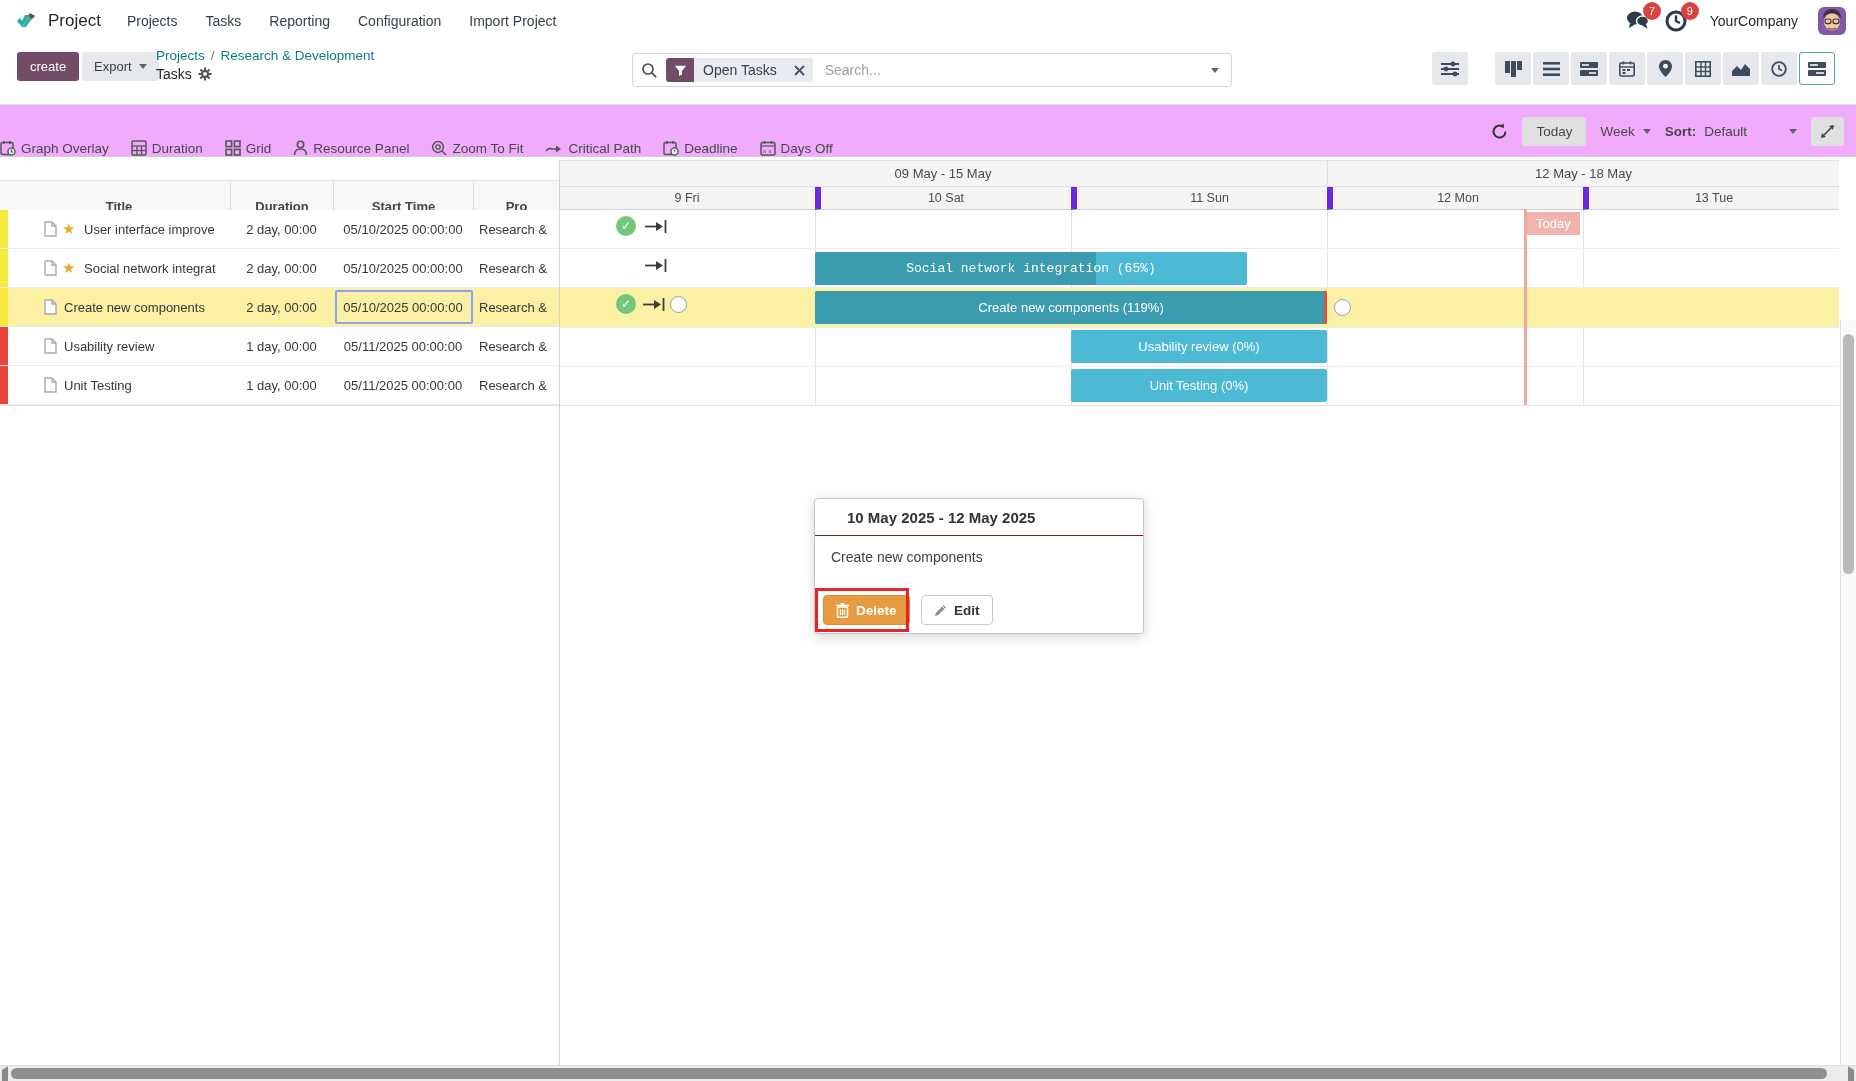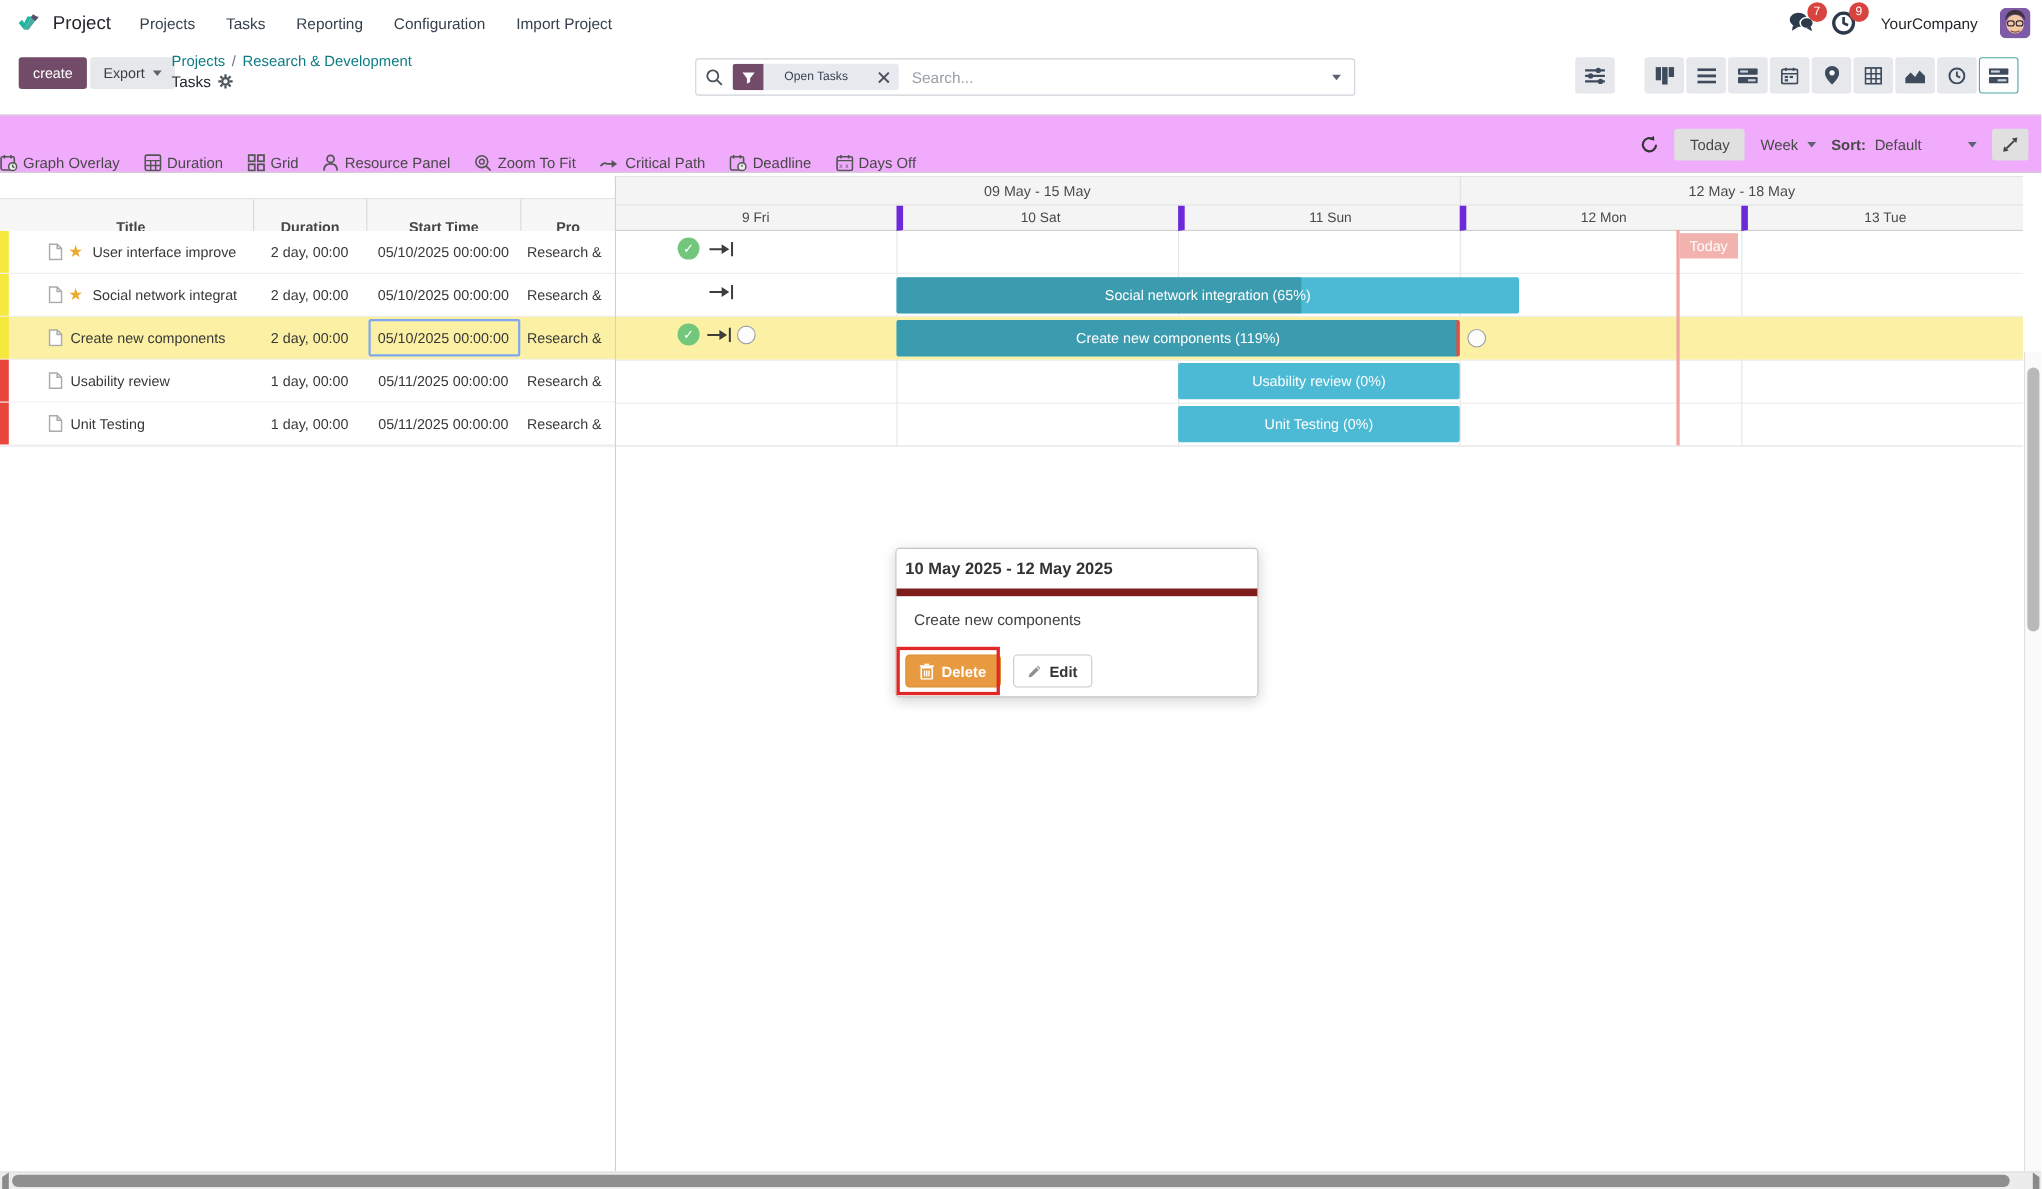--- a/index.html
+++ b/index.html
@@ -29,21 +29,21 @@
     color:#3a3f44; font-size:13px; border:none; border-radius:3px; cursor:pointer; display:flex; align-items:center; gap:7px; }
   .bc { position:absolute; left:156px; top:6px; }
   .bc a { color:#0E7D83; font-size:13.5px; text-decoration:none; cursor:pointer; }
   .bc .sep { color:#6c757d; font-size:13.5px; margin:0 6px; }
   .bc2 { font-size:14px; color:#23272b; margin-top:3px; display:flex; align-items:center; gap:6px; }
 
   .searchbox { position:absolute; left:632px; top:11px; width:600px; height:34px; background:#fff;
     border:1px solid #ced4da; border-radius:3px; display:flex; align-items:center; padding:0 8px; }
   .facet { display:flex; align-items:stretch; height:24px; margin-left:8px; border-radius:3px; overflow:hidden; background:#e9eaf0; }
   .facet-ic { width:28px; background:#714B67; display:flex; align-items:center; justify-content:center; }
-  .facet-lb { padding:0 19px; font-size:11px; color:#374151; display:flex; align-items:center; }
+  .facet-lb { padding:0 9px; font-size:14px; color:#374151; display:flex; align-items:center; }
   .facet-x { padding:0 8px; display:flex; align-items:center; cursor:pointer; }
   .search-ph { margin-left:12px; font-size:14px; color:#9aa0a6; flex:1; }
   .caret { width:0; height:0; border-left:4px solid transparent; border-right:4px solid transparent;
     border-top:5px solid #5a6270; display:inline-block; }
 
   .btn-view { position:absolute; top:10px; width:36px; height:33px; background:#e6e8eb; border-radius:3px;
     display:flex; align-items:center; justify-content:center; cursor:pointer; }
   .btn-view.active { background:#fdfdfd; border:1px solid #4ea7a4; }
 
   
@@ -80,21 +80,21 @@
   .chk { position:absolute; width:20px; height:20px; border-radius:50%; background:#72c77d;
     display:flex; align-items:center; justify-content:center; color:#fff; font-size:12px; }
   .handle { position:absolute; width:17px; height:17px; border-radius:50%; background:#fdfdfd; border:1px solid #9aa0a6; }
   .todayline { position:absolute; left:1524px; top:49px; width:3px; height:196px; background:#F0A6A2; }
   .todaypill { position:absolute; left:1527px; top:52px; height:23px; padding:0 9px; background:#F2B3AE;
     color:#fff; font-size:13px; display:flex; align-items:center; }
 
   
   .popup { position:absolute; left:814px; top:338px; width:330px; height:136px; background:#fff;
     border:1px solid #c6c6c6; border-radius:4px; box-shadow:0 3px 12px rgba(0,0,0,.18); z-index:50; }
-  .popup-h { padding:10px 8px 9px; font-size:15px; font-weight:bold; color:#333; border-bottom:7px solid #7f1d1d; }
+  .popup-h { padding:10px 32px 9px; font-size:15px; font-weight:bold; color:#333; border-bottom:1px solid #7f1d1d; }
   .popup-b { padding:13px 16px 0; font-size:14px; color:#404040; }
   .btn-delete { position:absolute; left:8px; top:96px; height:30px; padding:0 12px; background:#E79A3F;
     border:1px solid #db8e31; border-radius:4px; color:#fff; font-size:13.5px; font-weight:bold;
     display:flex; align-items:center; gap:7px; cursor:pointer; }
   .btn-edit { position:absolute; left:106px; top:96px; height:30px; padding:0 12px; background:#fff;
     border:1px solid #c9c9c9; border-radius:4px; color:#333; font-size:13.5px; font-weight:bold;
     display:flex; align-items:center; gap:7px; cursor:pointer; }
   .annot { position:absolute; left:0px; top:89px; width:94px; height:44px; border:3px solid #E32726; z-index:60; pointer-events:none; }
 
   
@@ -519,21 +519,21 @@
         </svg>
     </span>
 
     <span class="abs" style="left:644px; top:97px;">
       <svg width="24" height="17" viewBox="0 0 24 17">
           <line x1="1" y1="8.5" x2="15" y2="8.5" stroke="#3c3c3c" stroke-width="1.8"></line>
           <path d="M12 4 L19 8.5 L12 13Z" fill="#3c3c3c"></path>
           <line x1="21.5" y1="2" x2="21.5" y2="15" stroke="#3c3c3c" stroke-width="1.8"></line>
         </svg>
     </span>
-    <div class="bar" style="left:815px; top:92px; width:566px;">
+    <div class="bar" style="left:815px; top:92px; width:432px;font-family:Liberation Mono, monospace;">
       <div class="fill" style="width:65%;"></div>
       <span class="lbl">Social network integration (65%)</span>
     </div>
 
     <span class="chk" style="left:616px; top:134px;">✓</span>
     <span class="abs" style="left:642px; top:136px;">
       <svg width="24" height="17" viewBox="0 0 24 17">
           <line x1="1" y1="8.5" x2="15" y2="8.5" stroke="#3c3c3c" stroke-width="1.8"></line>
           <path d="M12 4 L19 8.5 L12 13Z" fill="#3c3c3c"></path>
           <line x1="21.5" y1="2" x2="21.5" y2="15" stroke="#3c3c3c" stroke-width="1.8"></line>

